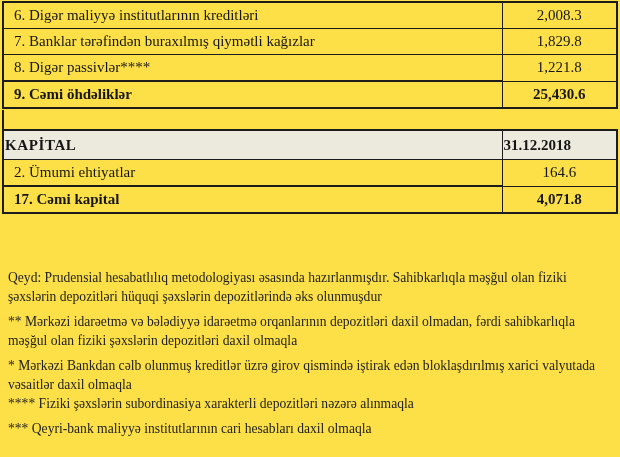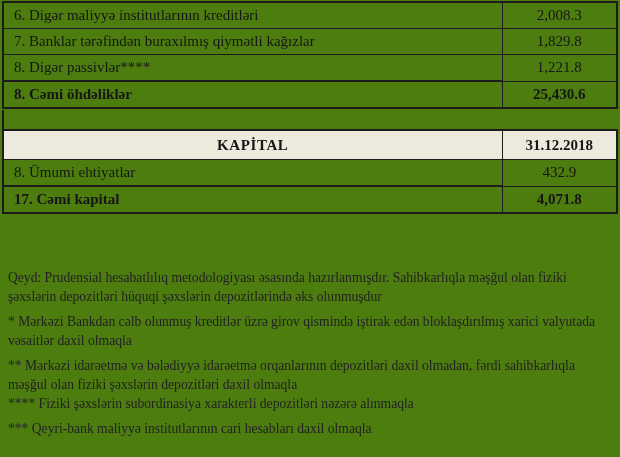--- a/index.html
+++ b/index.html
@@ -1,20 +1,20 @@
 <!DOCTYPE html>
 <html><head>
 <meta charset="utf-8">
 <style>
   html, body { margin: 0; padding: 0; background: #ffffff; }
   .page {
     position: relative;
     width: 620px;
     height: 457px;
-    background: #4d7c0f;
+    background: #fde047;
     font-family: "Liberation Serif", "DejaVu Serif", serif;
     color: #161616;
     overflow: hidden;
   }
   table.tbl {
     position: absolute;
     left: 2px;
     width: 614px;
     border-collapse: collapse;
     table-layout: fixed;
@@ -44,21 +44,21 @@
     vertical-align: middle;
     padding: 0 8px;
   }
   tr.bold td { font-weight: bold; }
   tr.bold td.label { border-top-width: 2px; }
 
   tr.hdr th {
     height: 26px;
     background: #eceadd;
     font-weight: bold;
-    text-align: center;
+    text-align: left;
     vertical-align: middle;
   }
   th.hdr-title { font-size: 15.5px; letter-spacing: 0.6px; }
   th.hdr-date  { font-size: 15px; }
 
   .gap-left-border {
     position: absolute;
     left: 2px;
     top: 110px;
     width: 2px;
@@ -95,52 +95,52 @@
       </tr>
       <tr>
         <td class="label">7. Banklar tərəfindən buraxılmış qiymətli kağızlar</td>
         <td class="value">1,829.8</td>
       </tr>
       <tr>
         <td class="label">8. Digər passivlər****</td>
         <td class="value">1,221.8</td>
       </tr>
       <tr class="bold">
-        <td class="label">8. Cəmi öhdəliklər</td>
+        <td class="label">9. Cəmi öhdəliklər</td>
         <td class="value">25,430.6</td>
       </tr>
     </tbody>
   </table>
 
   <div class="gap-left-border"></div>
 
   <table class="tbl tbl-capital">
     <colgroup>
         <col class="c-label">
         <col class="c-value">
       </colgroup>
     <thead>
       <tr class="hdr">
         <th class="hdr-title">KAPİTAL</th>
         <th class="hdr-date">31.12.2018</th>
       </tr>
     </thead>
     <tbody>
       <tr>
-        <td class="label">8. Ümumi ehtiyatlar</td>
-        <td class="value">432.9</td>
+        <td class="label">2. Ümumi ehtiyatlar</td>
+        <td class="value">164.6</td>
       </tr>
       <tr class="bold">
         <td class="label">17. Cəmi kapital</td>
         <td class="value">4,071.8</td>
       </tr>
     </tbody>
   </table>
 
   <div class="footnotes">
     <p>Qeyd: Prudensial hesabatlılıq metodologiyası əsasında hazırlanmışdır. Sahibkarlıqla məşğul olan fiziki şəxslərin depozitləri hüquqi şəxslərin depozitlərində əks olunmuşdur</p>
+    <p>** Mərkəzi idarəetmə və bələdiyyə idarəetmə orqanlarının depozitləri daxil olmadan, fərdi sahibkarlıqla məşğul olan fiziki şəxslərin depozitləri daxil olmaqla</p>
     <p>* Mərkəzi Bankdan cəlb olunmuş kreditlər üzrə girov qismində iştirak edən bloklaşdırılmış xarici valyutada vəsaitlər daxil olmaqla</p>
-    <p>** Mərkəzi idarəetmə və bələdiyyə idarəetmə orqanlarının depozitləri daxil olmadan, fərdi sahibkarlıqla məşğul olan fiziki şəxslərin depozitləri daxil olmaqla</p>
     <p>**** Fiziki şəxslərin subordinasiya xarakterli depozitləri nəzərə alınmaqla</p>
     <p>*** Qeyri-bank maliyyə institutlarının cari hesabları daxil olmaqla</p>
   </div>
 
 </div>
 
 </body></html>

